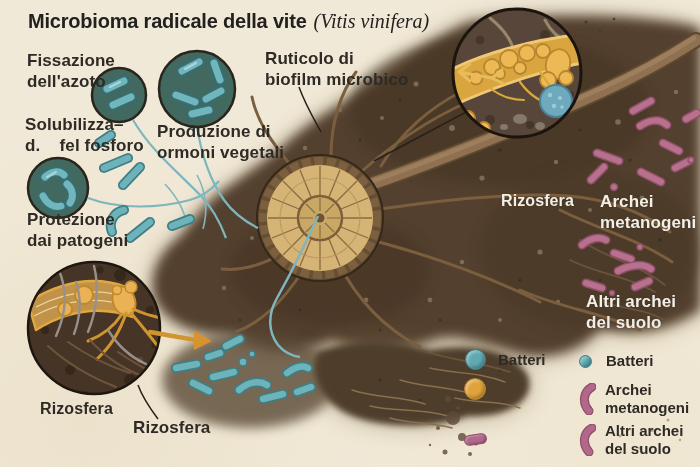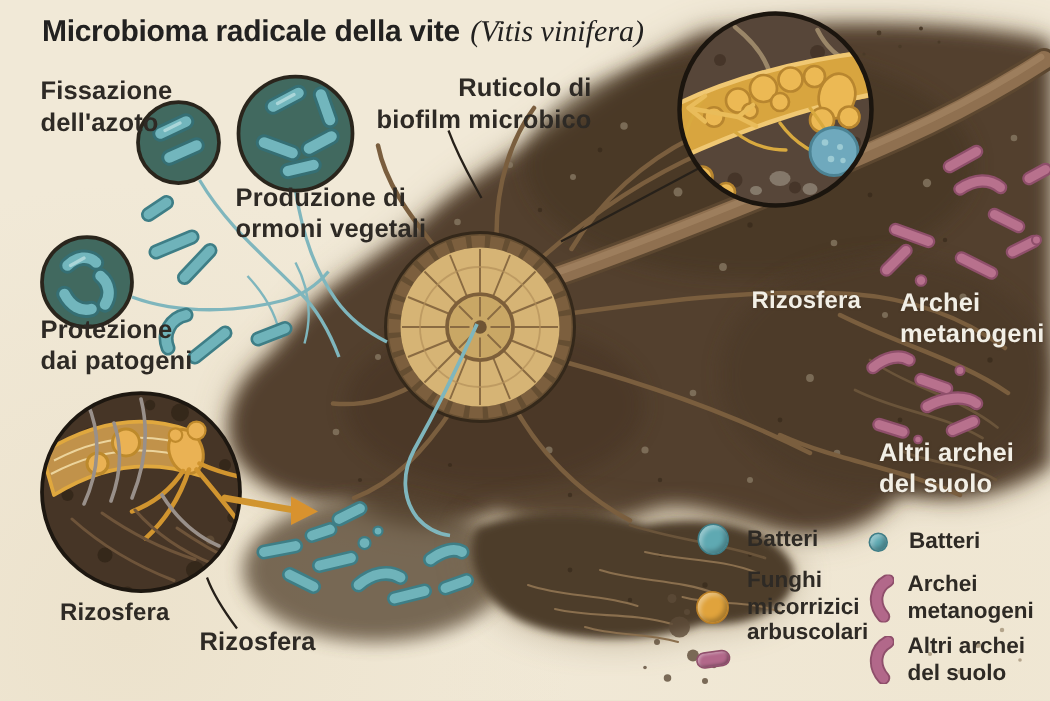--- a/index.html
+++ b/index.html
@@ -288,43 +288,42 @@
     </g>
   </g>
 </svg>
 
 <div id="title">
   <span class="t-main">Microbioma radicale della vite</span><span class="t-species">(Vitis vinifera)</span>
 </div>
 
 <div class="lbl" style="left:27px;top:51px;">Fissazione
 dell'azoto</div>
+<div class="lbl" style="left:25px;top:115px;">Solubilizza–
+d.    fel fosforo</div>
 <div class="lbl" style="left:157px;top:122px;">Produzione di
 ormoni vegetali</div>
 <div class="lbl" style="left:27px;top:210px;">Protezione
 dai patogeni</div>
-<div class="lbl" style="left:251px;top:49px;text-align:right;">Ruticolo di
+<div class="lbl" style="left:265px;top:49px;">Ruticolo di
 biofilm microbico</div>
 <div class="lbl white big" style="left:501px;top:191px;">Rizosfera</div>
 <div class="lbl white" style="left:600px;top:192px;">Archei
 metanogeni</div>
 <div class="lbl white" style="left:586px;top:292px;">Altri archei
 del suolo</div>
 <div class="lbl big" style="left:40px;top:399px;">Rizosfera</div>
 <div class="lbl" style="left:133px;top:418px;">Rizosfera</div>
 
 <div class="legend-item" style="left:465px;top:350px;">
   <span class="dot teal"></span>
   <span class="txt">Batteri</span>
 </div>
 <div class="legend-item" style="left:464px;top:378px;">
   <span class="dot gold"></span>
-  <span class="txt">Funghi
-micorrizici
-arbuscolari</span>
 </div>
 <div class="legend-item" style="left:464px;top:434px;">
   <span class="rod"></span>
   <span class="txt"></span>
 </div>
 <div class="legend-item" style="left:579px;top:352px;">
   <span class="dot teal-sm"></span>
   <span class="txt">Batteri</span>
 </div>
 <div class="legend-item" style="left:578px;top:381px;">

